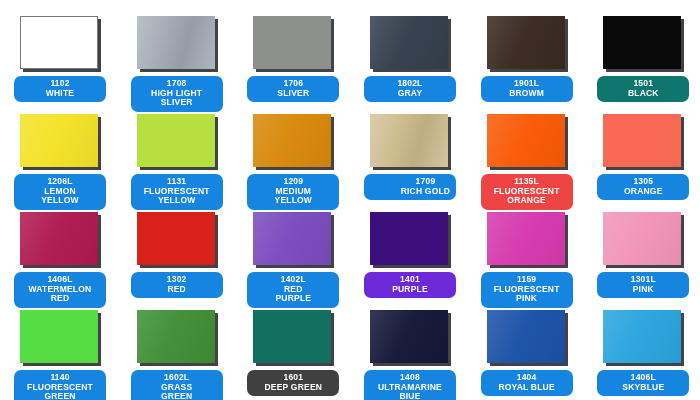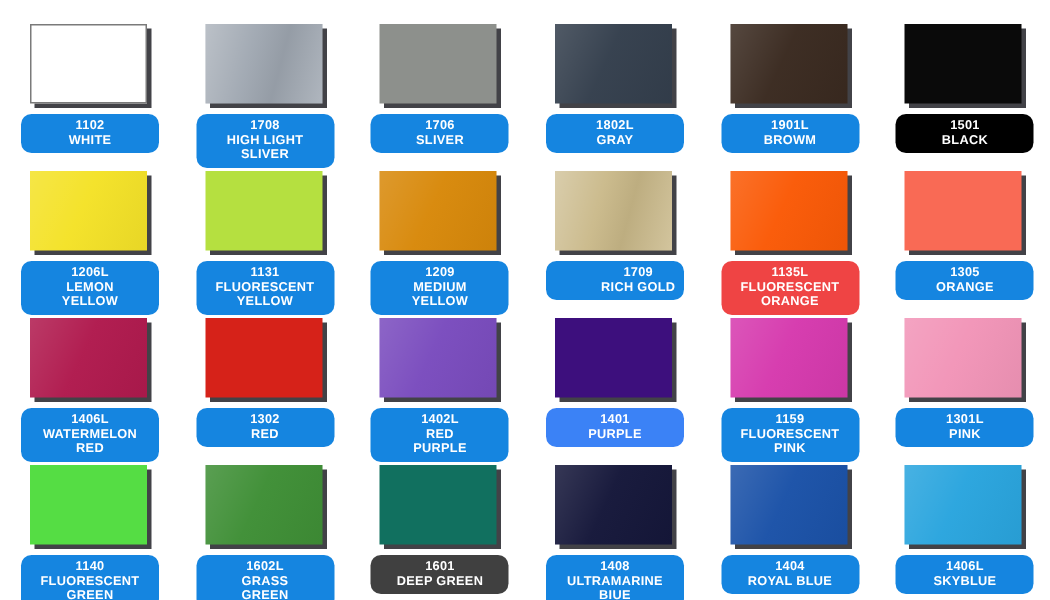--- a/index.html
+++ b/index.html
@@ -173,21 +173,21 @@
         </div>
         <div class="badge" style="background: rgb(21, 133, 224); color: rgb(255, 255, 255);">
           <span class="code">1901L</span>
           <span class="name">BROWM</span>
         </div>
       </div>
       <div class="cell">
         <div class="swatch-wrap">
           <div class="swatch" title="BLACK" style="background: rgb(10, 10, 10);"></div>
         </div>
-        <div class="badge" style="background: #000000; color: rgb(255, 255, 255); justify-content: center;">
+        <div class="badge" style="background: #0f766e; color: rgb(255, 255, 255); justify-content: center;">
           <span class="code">1501</span>
           <span class="name">BLACK</span>
         </div>
       </div>
       <div class="cell">
         <div class="swatch-wrap">
           <div class="swatch gloss" title="LEMON" style="background: rgb(244, 226, 40);"></div>
         </div>
         <div class="badge" style="background: rgb(21, 133, 224); color: rgb(255, 255, 255);">
           <span class="code">1206L</span>
@@ -269,21 +269,21 @@
         <div class="badge" style="background: rgb(21, 133, 224); color: rgb(255, 255, 255);">
           <span class="code">1402L</span>
           <span class="name">RED</span>
           <span class="name2">PURPLE</span>
         </div>
       </div>
       <div class="cell">
         <div class="swatch-wrap">
           <div class="swatch" title="PURPLE" style="background: rgb(61, 15, 125);"></div>
         </div>
-        <div class="badge" style="background: #3b82f6; color: rgb(255, 255, 255);">
+        <div class="badge" style="background: #6d28d9; color: rgb(255, 255, 255);">
           <span class="code">1401</span>
           <span class="name">PURPLE</span>
         </div>
       </div>
       <div class="cell">
         <div class="swatch-wrap">
           <div class="swatch gloss" title="FLUORESCENT" style="background: rgb(214, 58, 174);"></div>
         </div>
         <div class="badge" style="background: rgb(21, 133, 224); color: rgb(255, 255, 255);">
           <span class="code">1159</span>

